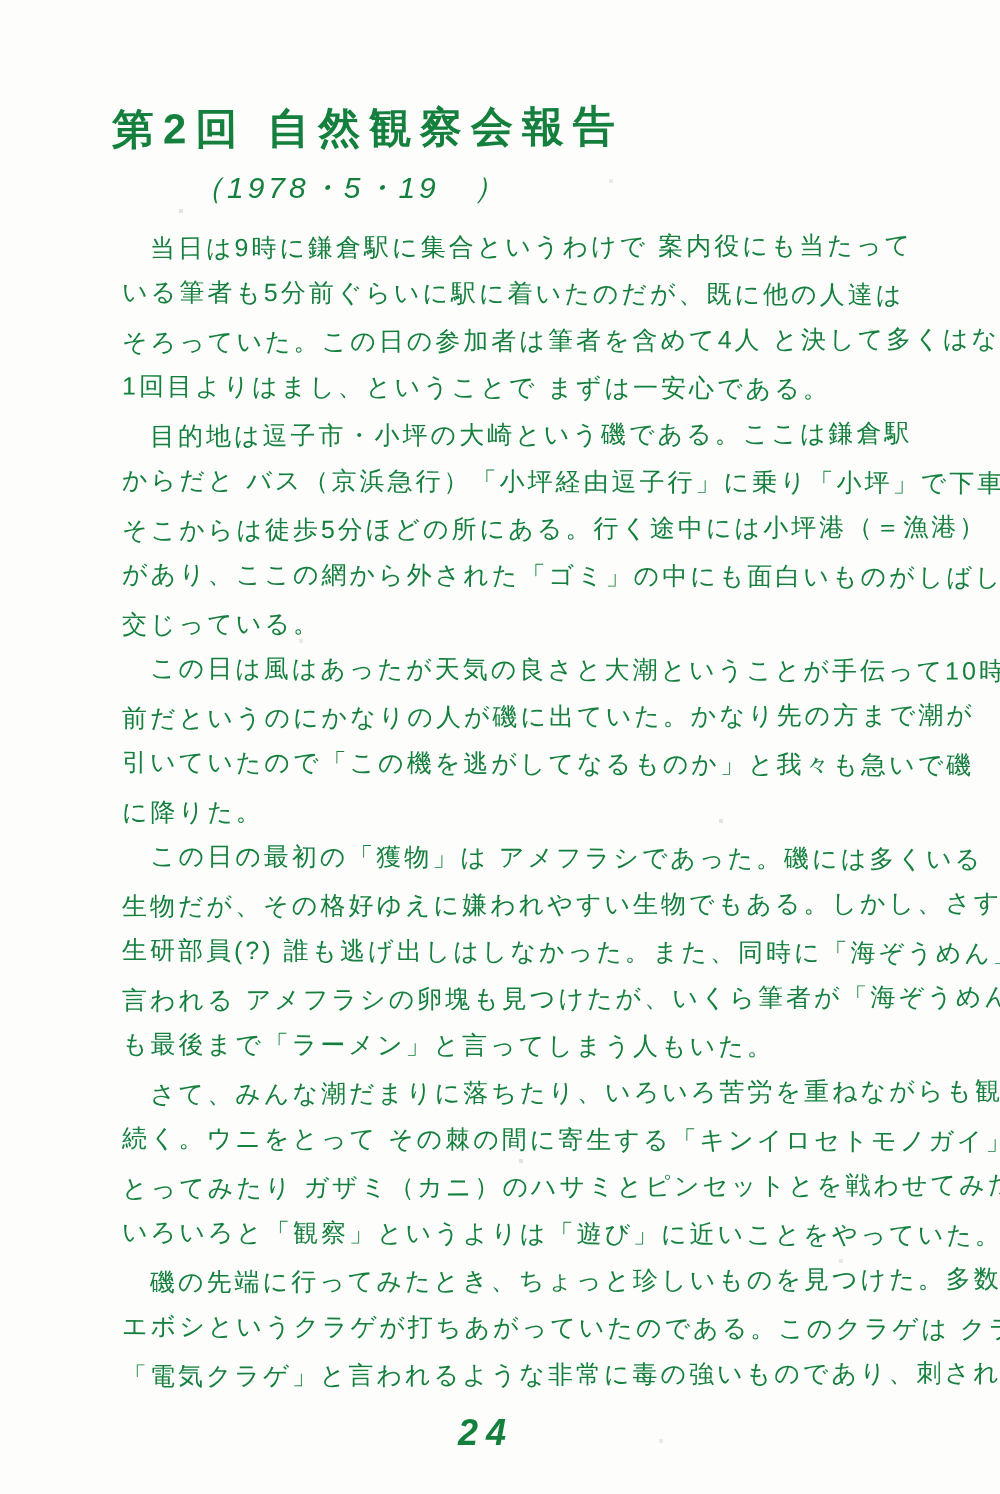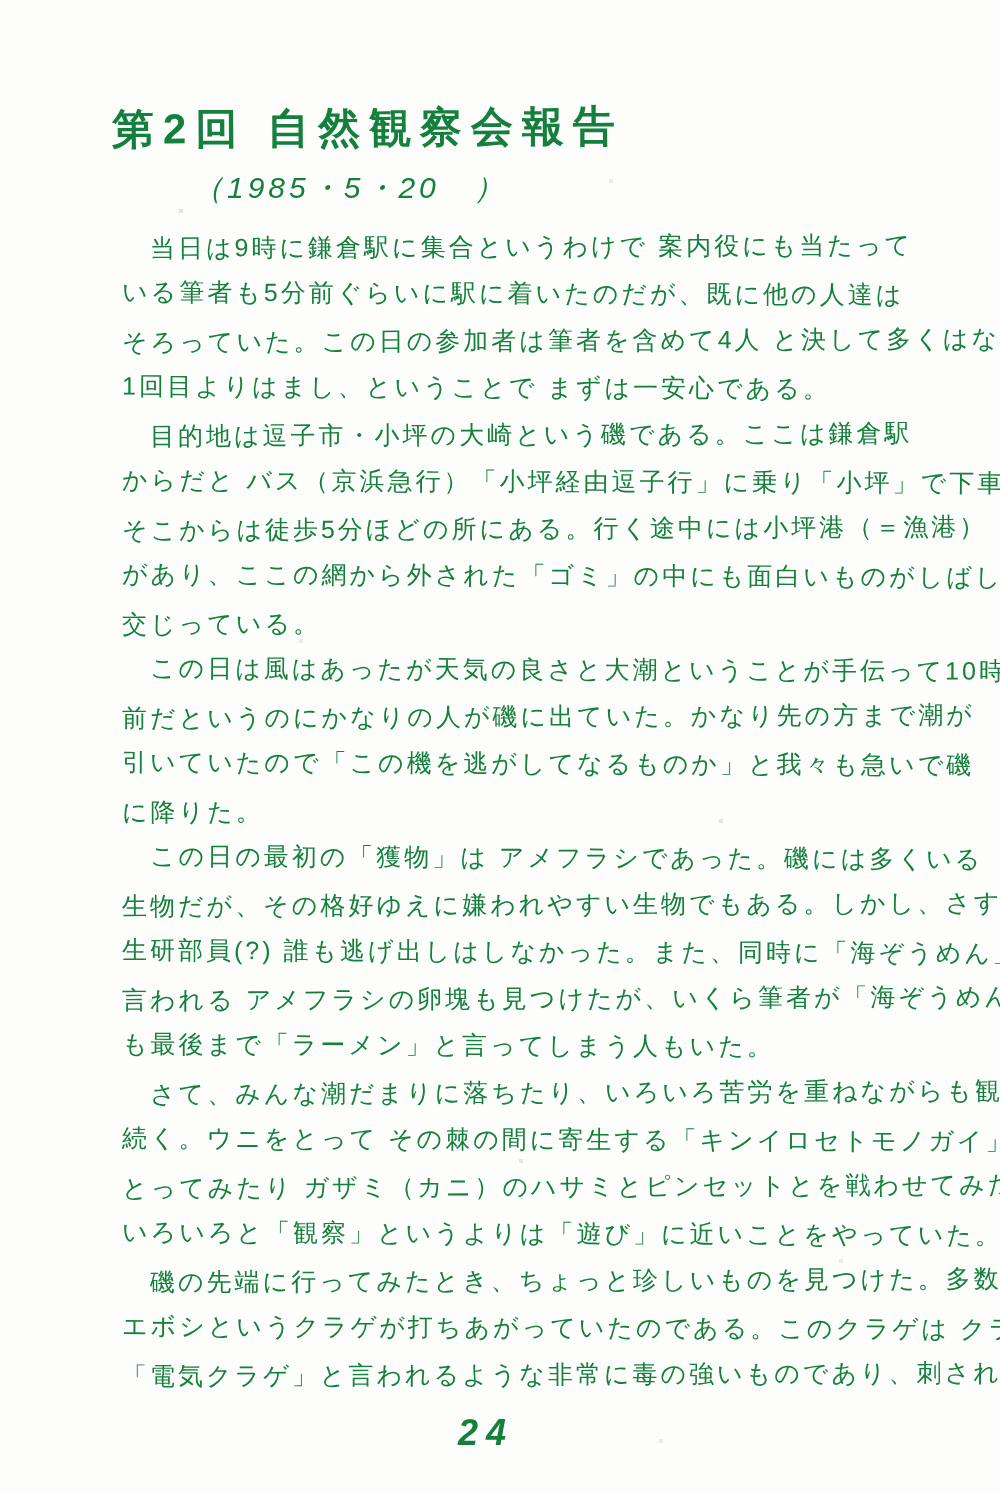--- a/index.html
+++ b/index.html
@@ -79,21 +79,21 @@
       660px 1440px 0 1px rgba(0,0,0,0.08);
   }
 </style>
 </head>
 <body>
 
 <div class="page">
   <div class="scan-noise"></div>
 
   <div class="title">第2回 自然観察会報告</div>
-  <div class="date-line">（1985・5・20　）</div>
+  <div class="date-line">（1978・5・19　）</div>
 
   <div class="body-text">
     <div class="line indent">当日は9時に鎌倉駅に集合というわけで 案内役にも当たって</div>
     <div class="line">いる筆者も5分前ぐらいに駅に着いたのだが、既に他の人達は</div>
     <div class="line">そろっていた。この日の参加者は筆者を含めて4人 と決して多くはないが</div>
     <div class="line">1回目よりはまし、ということで まずは一安心である。</div>
     <div class="line indent">目的地は逗子市・小坪の大崎という磯である。ここは鎌倉駅</div>
     <div class="line">からだと バス（京浜急行）「小坪経由逗子行」に乗り「小坪」で下車、</div>
     <div class="line">そこからは徒歩5分ほどの所にある。行く途中には小坪港（＝漁港）</div>
     <div class="line">があり、ここの網から外された「ゴミ」の中にも面白いものがしばしば</div>

